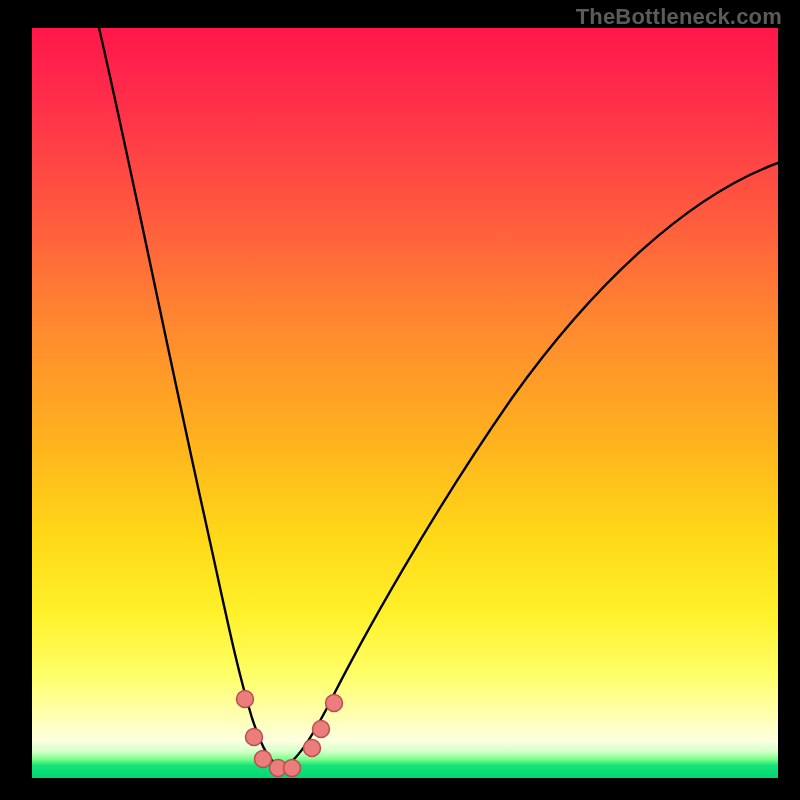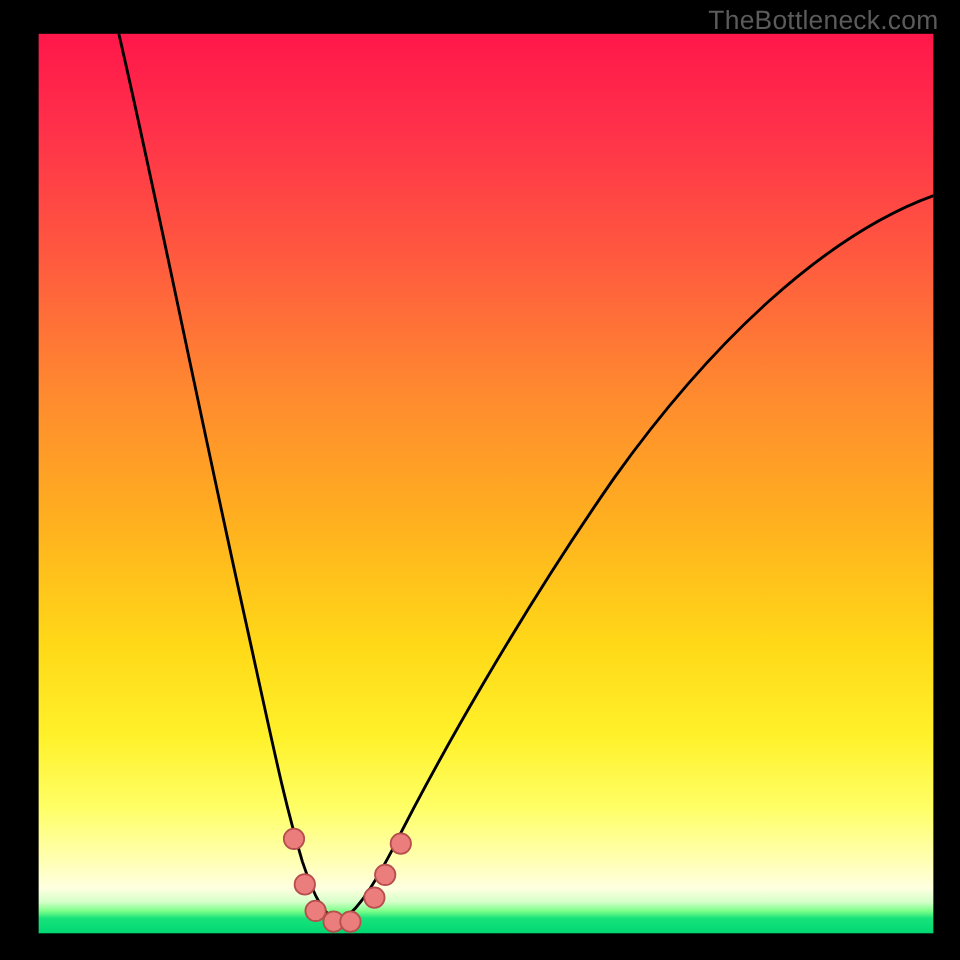--- a/index.html
+++ b/index.html
@@ -46,21 +46,21 @@
         #18e27a 98.3%,
         #00d873 100%
       );
   }
   .watermark {
     position: absolute;
     top: 4px;
     right: 18px;
     color: #5b5b5b;
     font-size: 22px;
-    font-weight: 400;
+    font-weight: 700;
     letter-spacing: 0.2px;
     font-family: Arial, Helvetica, sans-serif;
     user-select: none;
   }
   svg.curve {
     position: absolute;
     left: 0; top: 0;
     width: 100%;
     height: 100%;
     overflow: visible;

